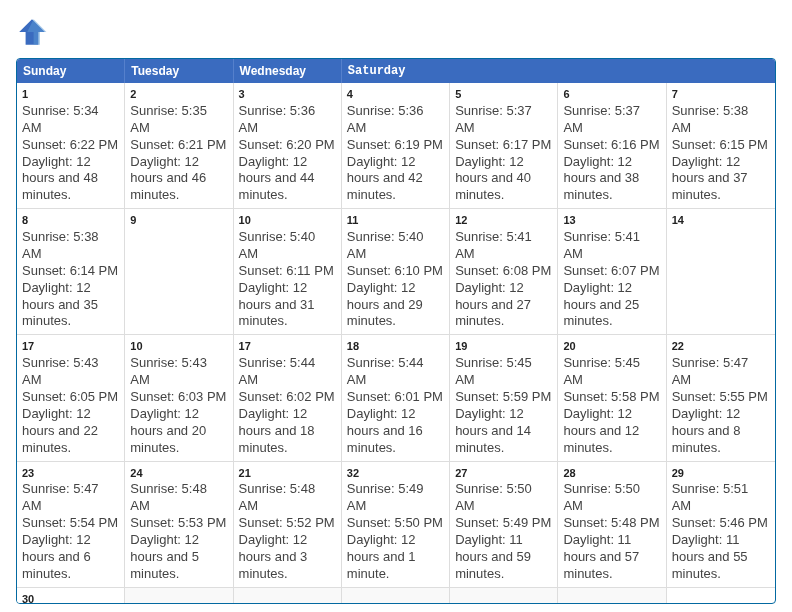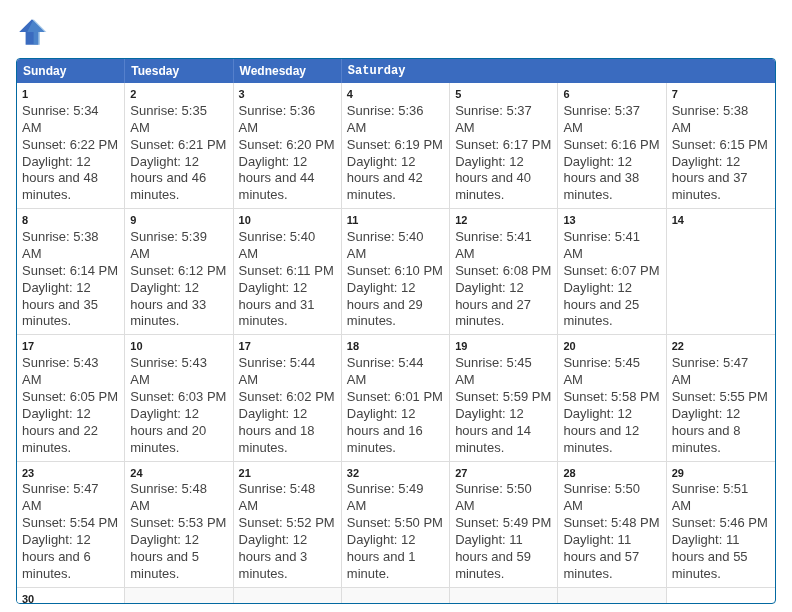--- a/index.html
+++ b/index.html
@@ -132,21 +132,21 @@
       </div>
     <div class="cal-body">
     <div class="cal-cell"><span class="day-num">1</span><span class="cell-text">Sunrise: 5:34 AM<br>Sunset: 6:22 PM<br>Daylight: 12 hours and 48 minutes.</span></div>
         <div class="cal-cell"><span class="day-num">2</span><span class="cell-text">Sunrise: 5:35 AM<br>Sunset: 6:21 PM<br>Daylight: 12 hours and 46 minutes.</span></div>
         <div class="cal-cell"><span class="day-num">3</span><span class="cell-text">Sunrise: 5:36 AM<br>Sunset: 6:20 PM<br>Daylight: 12 hours and 44 minutes.</span></div>
         <div class="cal-cell"><span class="day-num">4</span><span class="cell-text">Sunrise: 5:36 AM<br>Sunset: 6:19 PM<br>Daylight: 12 hours and 42 minutes.</span></div>
         <div class="cal-cell"><span class="day-num">5</span><span class="cell-text">Sunrise: 5:37 AM<br>Sunset: 6:17 PM<br>Daylight: 12 hours and 40 minutes.</span></div>
         <div class="cal-cell"><span class="day-num">6</span><span class="cell-text">Sunrise: 5:37 AM<br>Sunset: 6:16 PM<br>Daylight: 12 hours and 38 minutes.</span></div>
         <div class="cal-cell"><span class="day-num">7</span><span class="cell-text">Sunrise: 5:38 AM<br>Sunset: 6:15 PM<br>Daylight: 12 hours and 37 minutes.</span></div>
         <div class="cal-cell"><span class="day-num">8</span><span class="cell-text">Sunrise: 5:38 AM<br>Sunset: 6:14 PM<br>Daylight: 12 hours and 35 minutes.</span></div>
-        <div class="cal-cell"><span class="day-num">9</span><span class="cell-text">Sunrise: 5:39 AM<br>Sunset: 6:12 PM<br>Daylight: 12 hours and 33 minutes.</span></div>
+        <div class="cal-cell"><span class="day-num">9</span></div>
         <div class="cal-cell"><span class="day-num">10</span><span class="cell-text">Sunrise: 5:40 AM<br>Sunset: 6:11 PM<br>Daylight: 12 hours and 31 minutes.</span></div>
         <div class="cal-cell"><span class="day-num">11</span><span class="cell-text">Sunrise: 5:40 AM<br>Sunset: 6:10 PM<br>Daylight: 12 hours and 29 minutes.</span></div>
         <div class="cal-cell"><span class="day-num">12</span><span class="cell-text">Sunrise: 5:41 AM<br>Sunset: 6:08 PM<br>Daylight: 12 hours and 27 minutes.</span></div>
         <div class="cal-cell"><span class="day-num">13</span><span class="cell-text">Sunrise: 5:41 AM<br>Sunset: 6:07 PM<br>Daylight: 12 hours and 25 minutes.</span></div>
         <div class="cal-cell"><span class="day-num">14</span></div>
         <div class="cal-cell"><span class="day-num">17</span><span class="cell-text">Sunrise: 5:43 AM<br>Sunset: 6:05 PM<br>Daylight: 12 hours and 22 minutes.</span></div>
         <div class="cal-cell"><span class="day-num">10</span><span class="cell-text">Sunrise: 5:43 AM<br>Sunset: 6:03 PM<br>Daylight: 12 hours and 20 minutes.</span></div>
         <div class="cal-cell"><span class="day-num">17</span><span class="cell-text">Sunrise: 5:44 AM<br>Sunset: 6:02 PM<br>Daylight: 12 hours and 18 minutes.</span></div>
         <div class="cal-cell"><span class="day-num">18</span><span class="cell-text">Sunrise: 5:44 AM<br>Sunset: 6:01 PM<br>Daylight: 12 hours and 16 minutes.</span></div>
         <div class="cal-cell"><span class="day-num">19</span><span class="cell-text">Sunrise: 5:45 AM<br>Sunset: 5:59 PM<br>Daylight: 12 hours and 14 minutes.</span></div>

